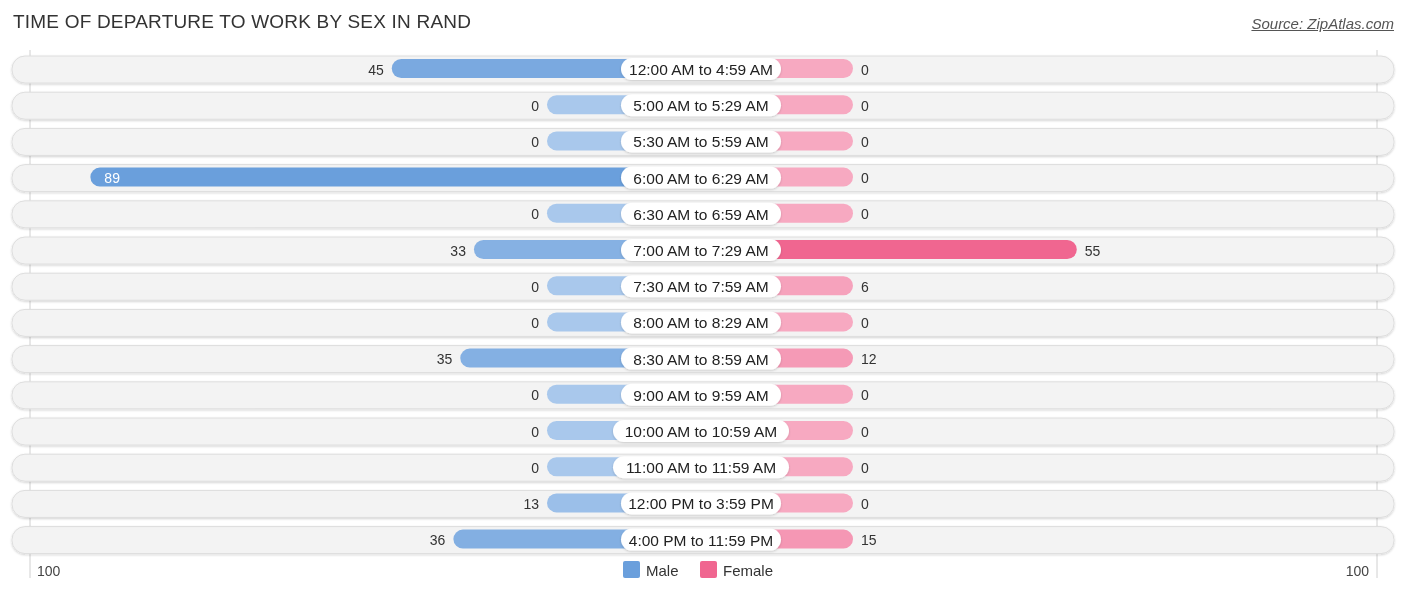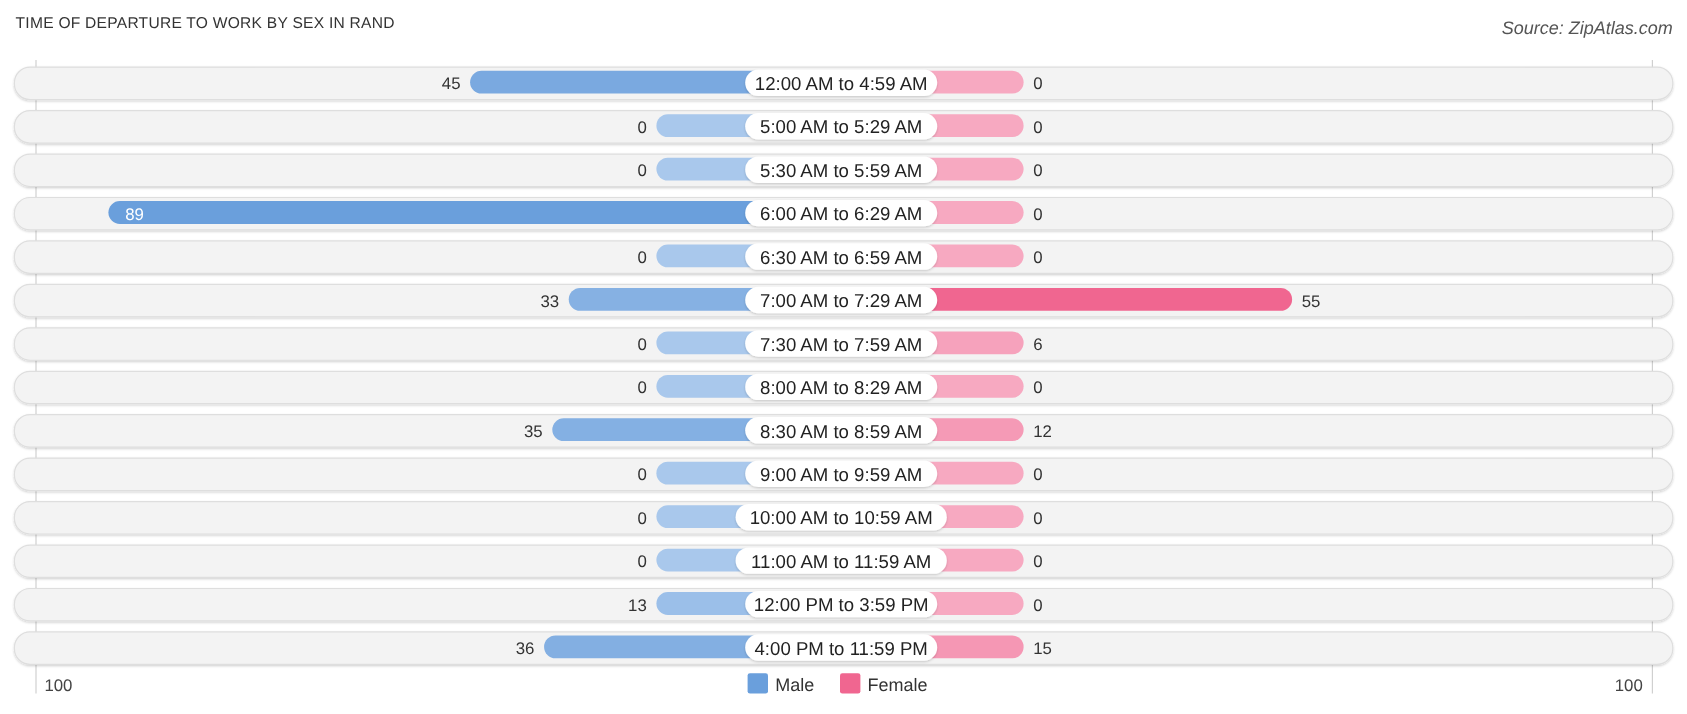--- a/index.html
+++ b/index.html
@@ -1,18 +1,18 @@
 <!DOCTYPE html>
 <html><head>
 <meta charset="utf-8">
 <style>
   html, body { margin:0; padding:0; background:#ffffff; }
   body { width:1406px; height:595px; position:relative; overflow:hidden; font-family:"Liberation Sans", "DejaVu Sans", sans-serif; }
-  .title { position:absolute; left:13px; top:11px; font-size:13px; color:#333; letter-spacing:0.2px; }
-  .source { position:absolute; right:12px; top:15px; font-size:15px; color:#555; font-style:italic; }
+  .title { position:absolute; left:13px; top:11px; font-size:19px; color:#333; letter-spacing:0.2px; }
+  .source { position:absolute; right:12px; top:15px; font-size:15px; color:#555; font-style:italic;text-decoration:underline; }
   svg text { font-family:"Liberation Sans", "DejaVu Sans", sans-serif; }
 </style>
 </head>
 <body>
 
 <div class="title">TIME OF DEPARTURE TO WORK BY SEX IN RAND</div>
 <div class="source">Source: ZipAtlas.com</div>
 
 <svg id="chart" width="1406" height="595" style="position:absolute;left:0;top:0;">
     <defs>

